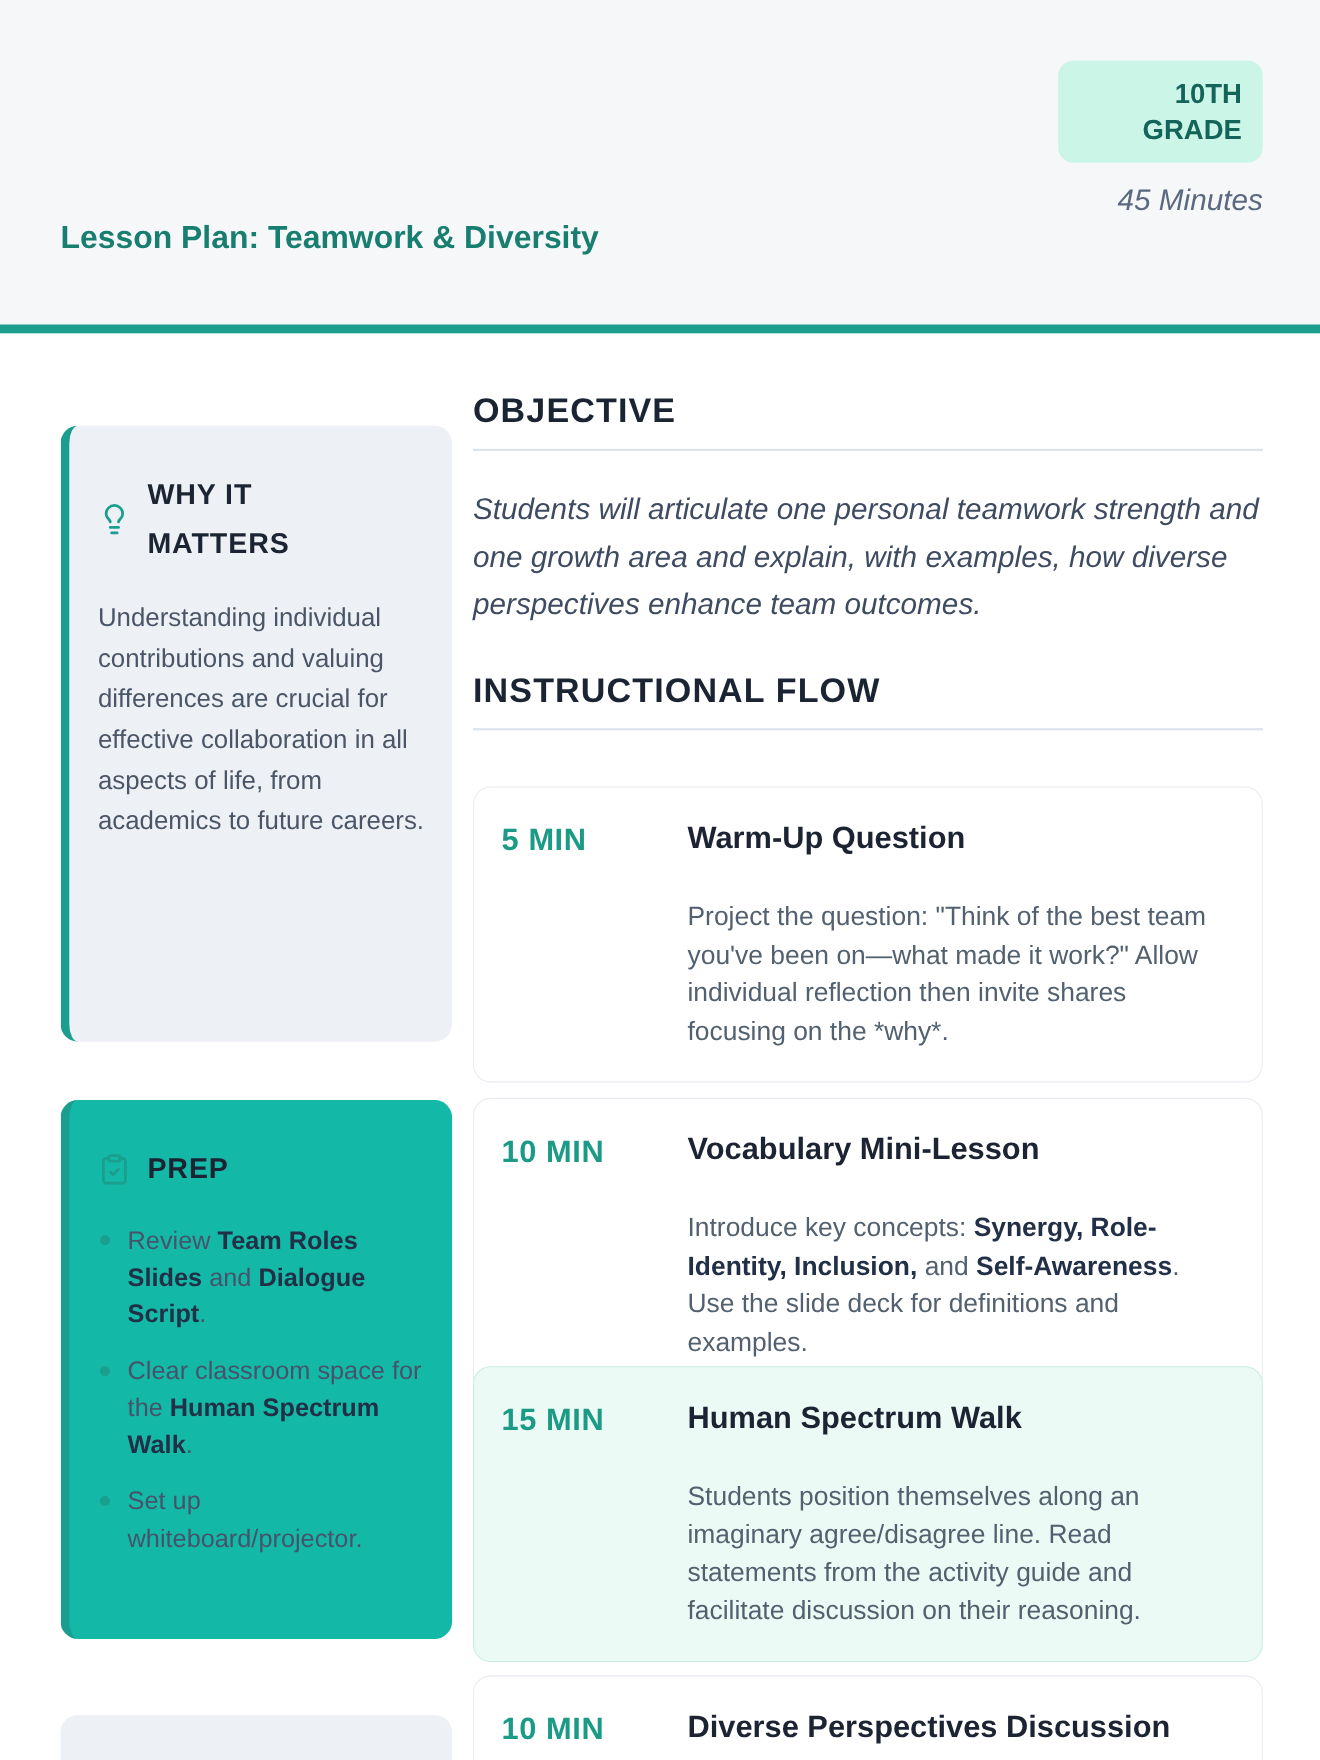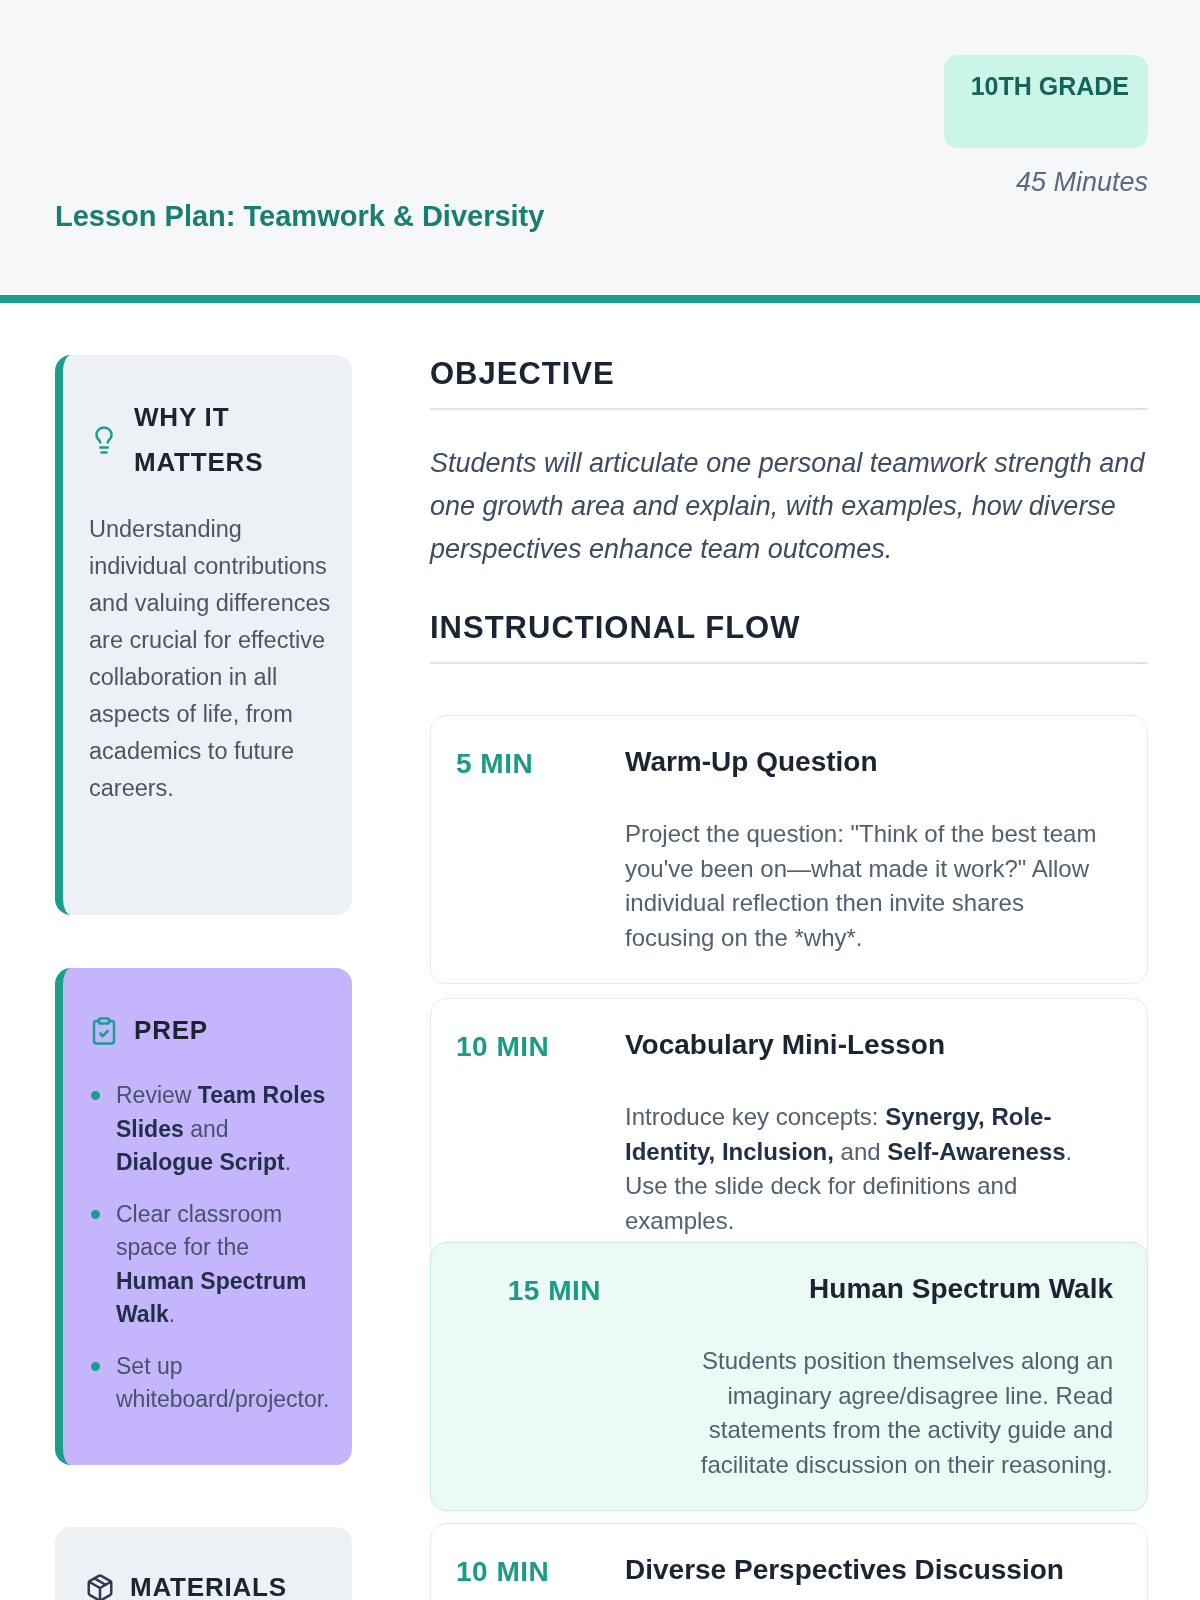--- a/index.html
+++ b/index.html
@@ -12,34 +12,34 @@
   .header{position:absolute; top:0; left:0; width:1200px; height:295px; background:#F6F7F9;}
   .header-bar{position:absolute; top:295px; left:0; width:1200px; height:8px; background:#1B9E8E;}
   .page-title{
     position:absolute; left:55px; top:52px; width:840px;
     font-size:57px; line-height:66px; font-weight:bold; letter-spacing:-.5px; color:#1B2433;
   }
   .page-subtitle{
     position:absolute; left:55px; top:200px; font-size:29px; font-weight:bold; color:#187E70;
   }
   .grade-badge{
-    position:absolute; right:52px; top:55px; width:204px; height:93px; box-sizing:border-box;
+    position:absolute; right:52px; top:55px; width:186px; height:93px; box-sizing:border-box;
     background:#CBF5E7; border-radius:14px; padding:15px 19px;
     text-align:right; font-size:25px; line-height:32px; font-weight:bold; color:#14645A;
   }
   .duration{
     position:absolute; right:52px; top:167px; font-size:27px; font-style:italic; color:#5A6980;
   }
   
   .side-card{
-    position:absolute; left:55px; width:297px; box-sizing:border-box;
-    border-radius:16px; background:#EDF0F4; padding:40px 20px 30px 30px;
+    position:absolute; left:55px; width:356px; box-sizing:border-box;
+    border-radius:16px; background:#EDF0F4; padding:40px 20px 30px 30px;margin-top:32px;
   }
   .side-card.accent{border-left:8px solid #1B9E8E; padding-left:26px;}
-  .side-card.mint{background:#c4b5fd;}
+  .side-card.mint{background:#14b8a6;}
   .side-head{display:flex; align-items:center; gap:15px;}
   .side-head .icn{flex:0 0 auto; display:flex;}
   .side-head .icn svg{width:30px; height:30px;}
   .side-title{
     font-size:26px; line-height:45px; font-weight:bold; letter-spacing:.8px; color:#1B2433;
   }
   .why-title{width:170px;}
   .side-text{margin-top:26px; font-size:23.5px; line-height:37px; color:#4A5668; overflow-wrap:anywhere;}
   .prep-list{list-style:none; margin:26px 0 0 0; padding:0;}
   .prep-list li{
@@ -64,21 +64,21 @@
   .objective-text{
     position:absolute; left:430px; top:432px; width:718px;
     font-size:27px; line-height:43px; font-style:italic; color:#3E4B61;margin-top:10px;
   }
   .activity{
     position:absolute; left:430px; width:718px; box-sizing:border-box;
     background:#ffffff; border:1.5px solid #E8EBF1; border-radius:16px;
     padding:30px 34px 28px 25px;
     display:grid; grid-template-columns:145px 1fr; align-items:start;gap:24px;
   }
-  .activity.highlight{background:#ECFAF5; border-color:#C9EEE1;text-align:right;}
+  .activity.highlight{background:#ECFAF5; border-color:#C9EEE1;}
   #activity-1{top:715px;}
   #activity-2{top:998px;}
   #activity-3{top:1242px;}
   #activity-4{top:1523px; min-height:160px;}
   .act-time{font-size:28px; font-weight:bold; letter-spacing:.5px; color:#1B9B85; padding-top:2px;}
   .act-title{font-size:28px; font-weight:bold; color:#1C2433;}
   .desc{grid-column:2; margin-top:13px; font-size:24px; line-height:34.5px; color:#52606F;}
 </style>
 </head>
 <body>

